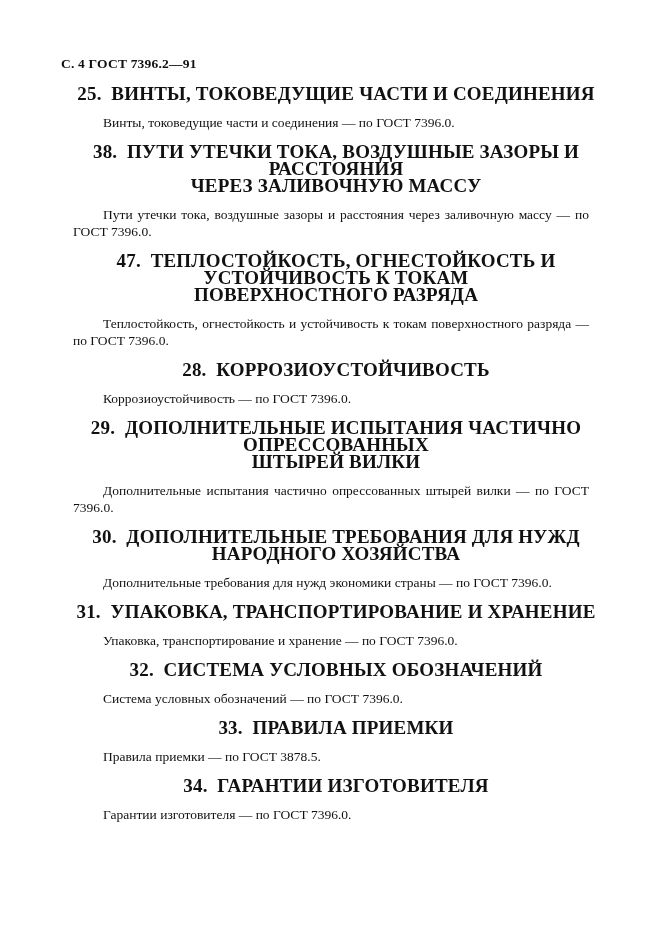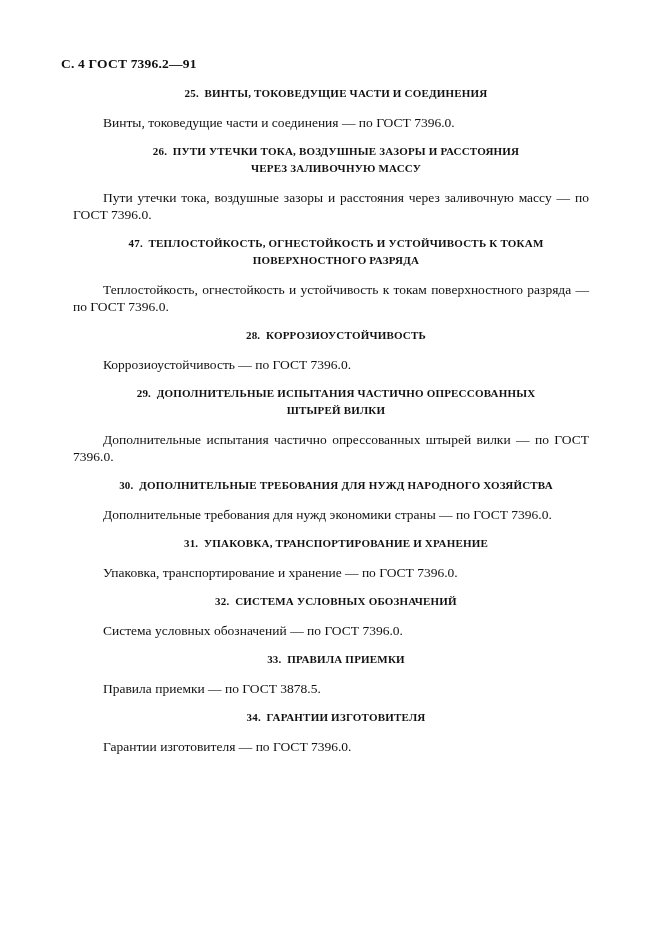--- a/index.html
+++ b/index.html
@@ -20,21 +20,21 @@
     line-height: 17px;
     overflow: hidden;
   }
   .running-header {
     font-weight: bold;
     margin: 0 0 13px 0;
     letter-spacing: 0.2px;
   }
   .doc-section { margin: 0; }
   .section-heading {
-    font-size: 11px;
+    font-size: 19px;
     font-weight: bold;
     text-align: center;
     white-space: pre-line;
     margin: 10px 0 9px 10px;
     letter-spacing: 0.2px;
   }
   .section-body {
     margin: 12px;
     text-align: justify;
     text-indent: 30px;
@@ -46,21 +46,21 @@
 <div class="page">
   <div class="running-header">С. 4 ГОСТ 7396.2—91</div>
 
   <div id="sections">
   <section class="doc-section">
     <h2 class="section-heading">25. ВИНТЫ, ТОКОВЕДУЩИЕ ЧАСТИ И СОЕДИНЕНИЯ</h2>
     <p class="section-body">Винты, токоведущие части и соединения — по ГОСТ 7396.0.</p>
   </section>
 
   <section class="doc-section">
-    <h2 class="section-heading">26. ПУТИ УТЕЧКИ ТОКА, ВОЗДУШНЫЕ ЗАЗОРЫ И РАССТОЯНИЯ
+    <h2 class="section-heading">38. ПУТИ УТЕЧКИ ТОКА, ВОЗДУШНЫЕ ЗАЗОРЫ И РАССТОЯНИЯ
 ЧЕРЕЗ ЗАЛИВОЧНУЮ МАССУ</h2>
     <p class="section-body">Пути утечки тока, воздушные зазоры и расстояния через заливочную массу — по ГОСТ 7396.0.</p>
   </section>
 
   <section class="doc-section">
     <h2 class="section-heading">47. ТЕПЛОСТОЙКОСТЬ, ОГНЕСТОЙКОСТЬ И УСТОЙЧИВОСТЬ К ТОКАМ
 ПОВЕРХНОСТНОГО РАЗРЯДА</h2>
     <p class="section-body">Теплостойкость, огнестойкость и устойчивость к токам поверхностного разряда — по ГОСТ 7396.0.</p>
   </section>
 

